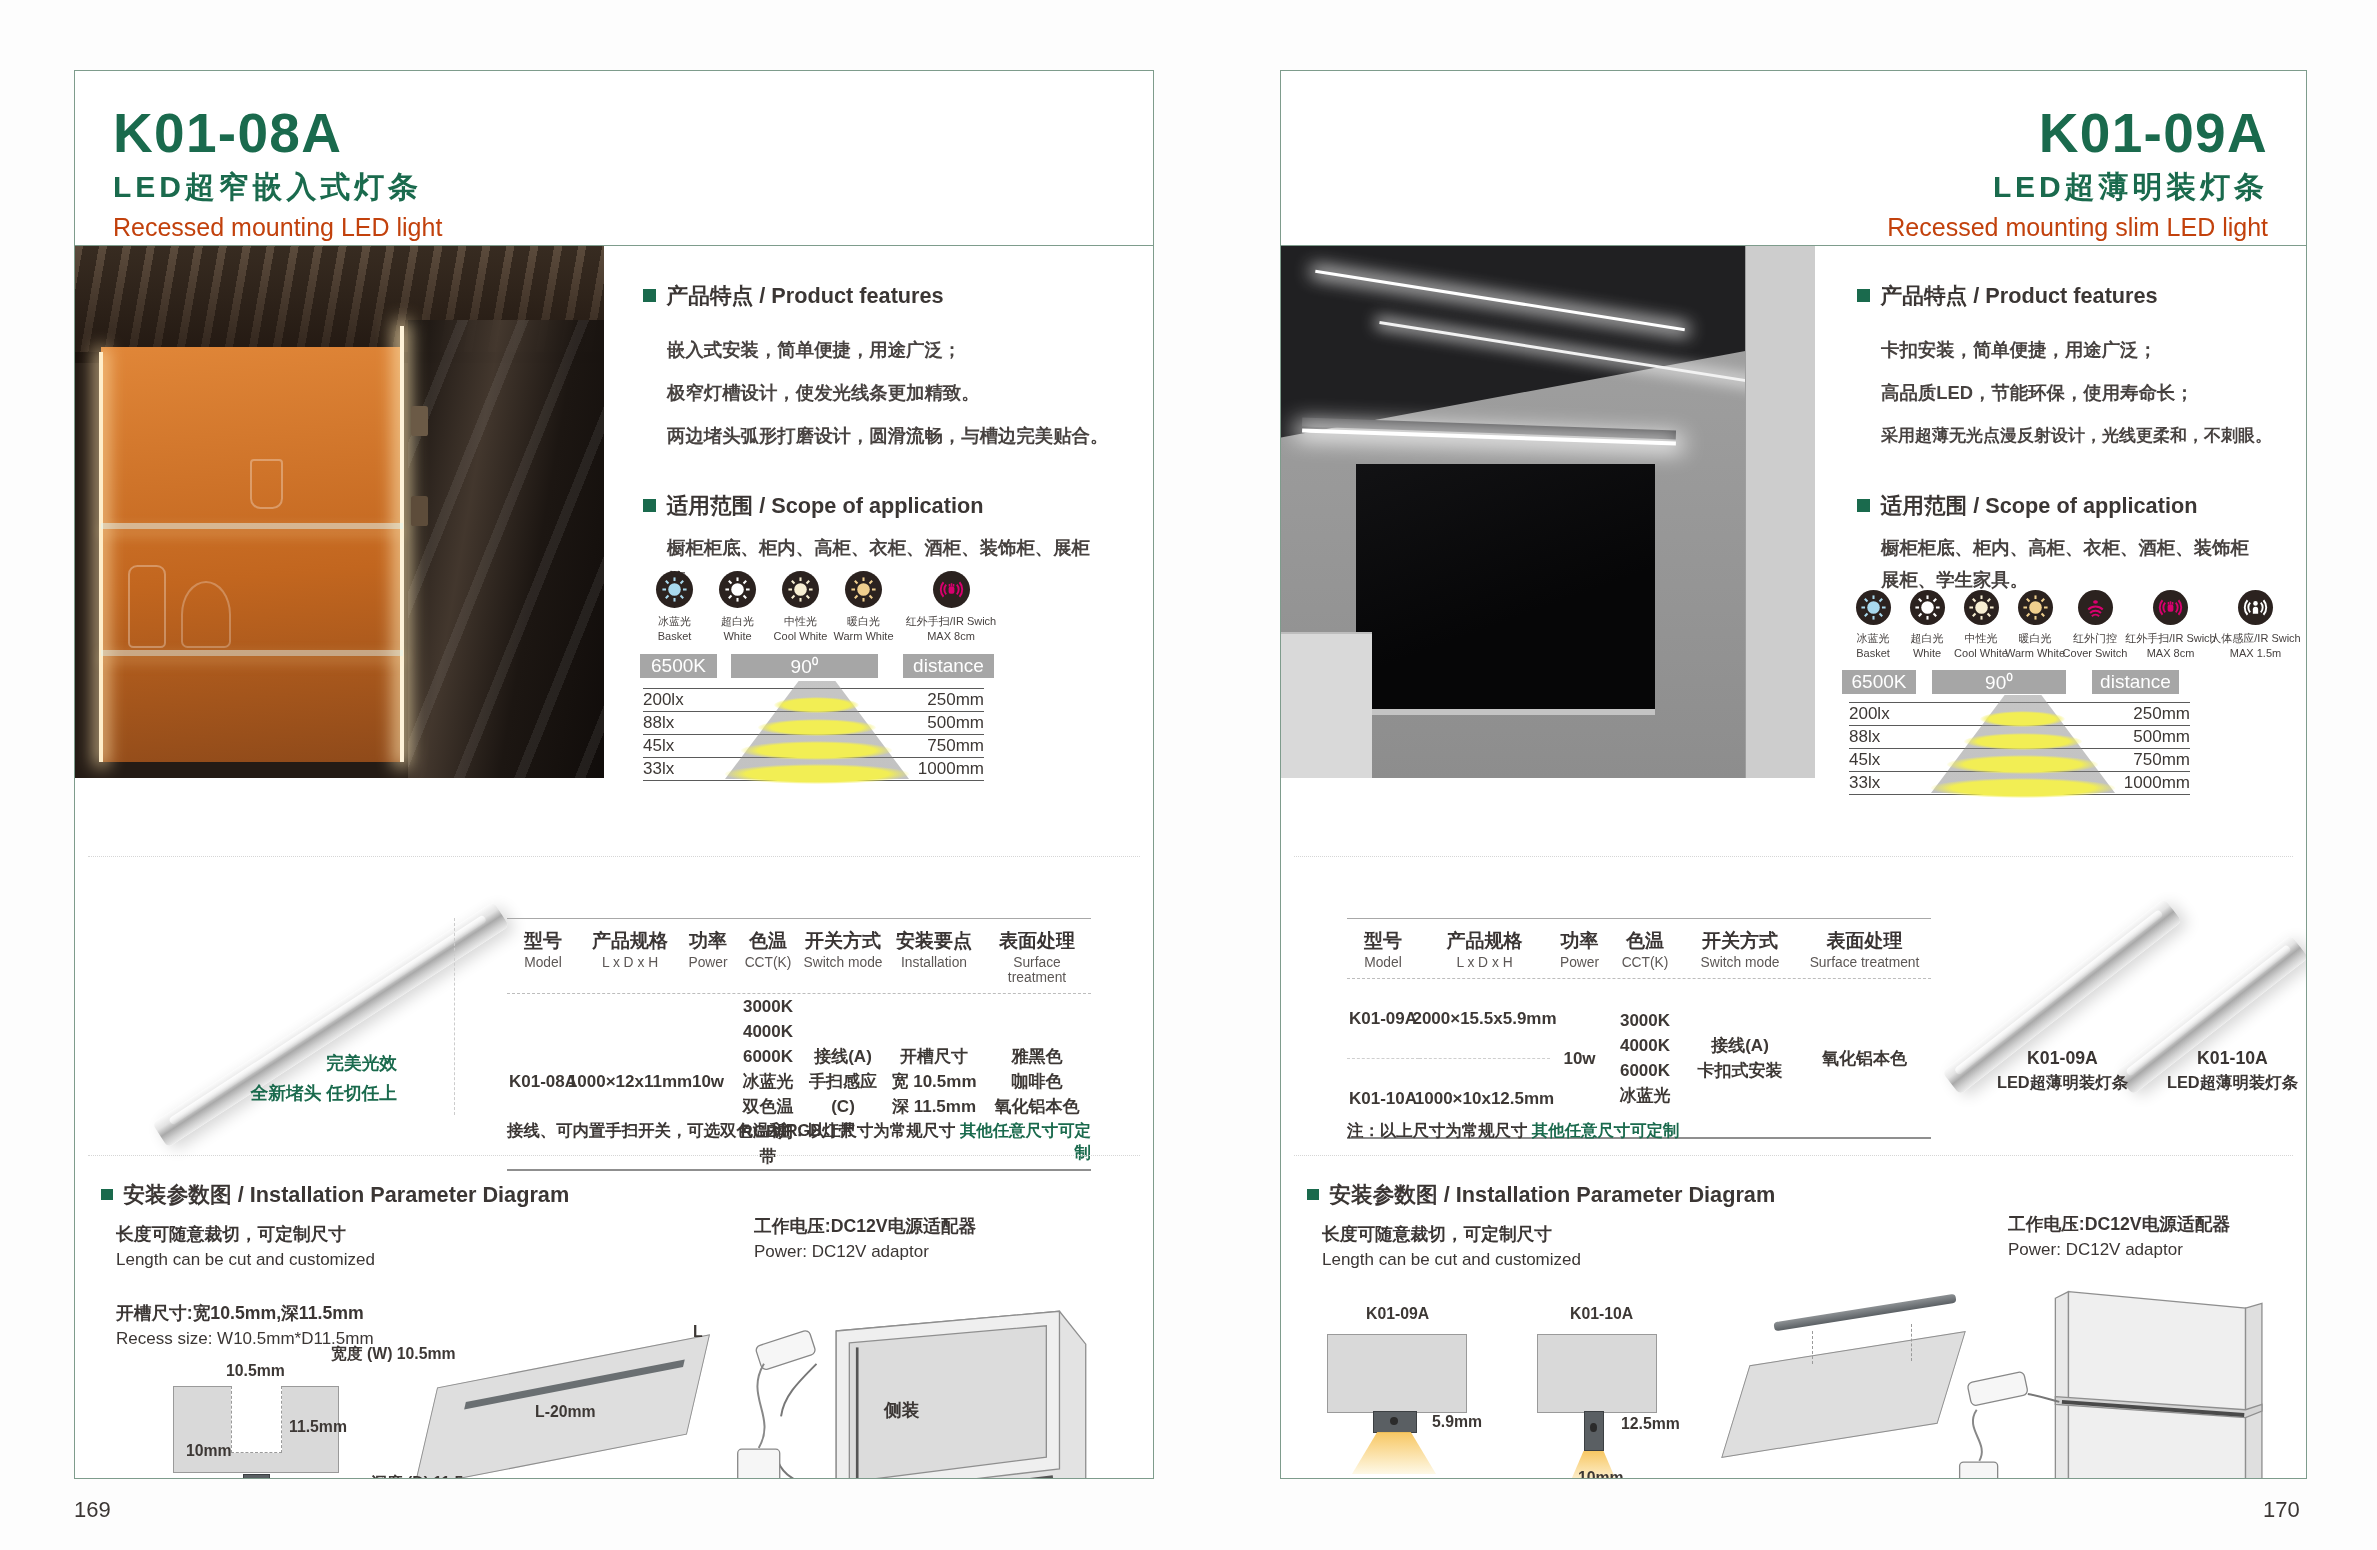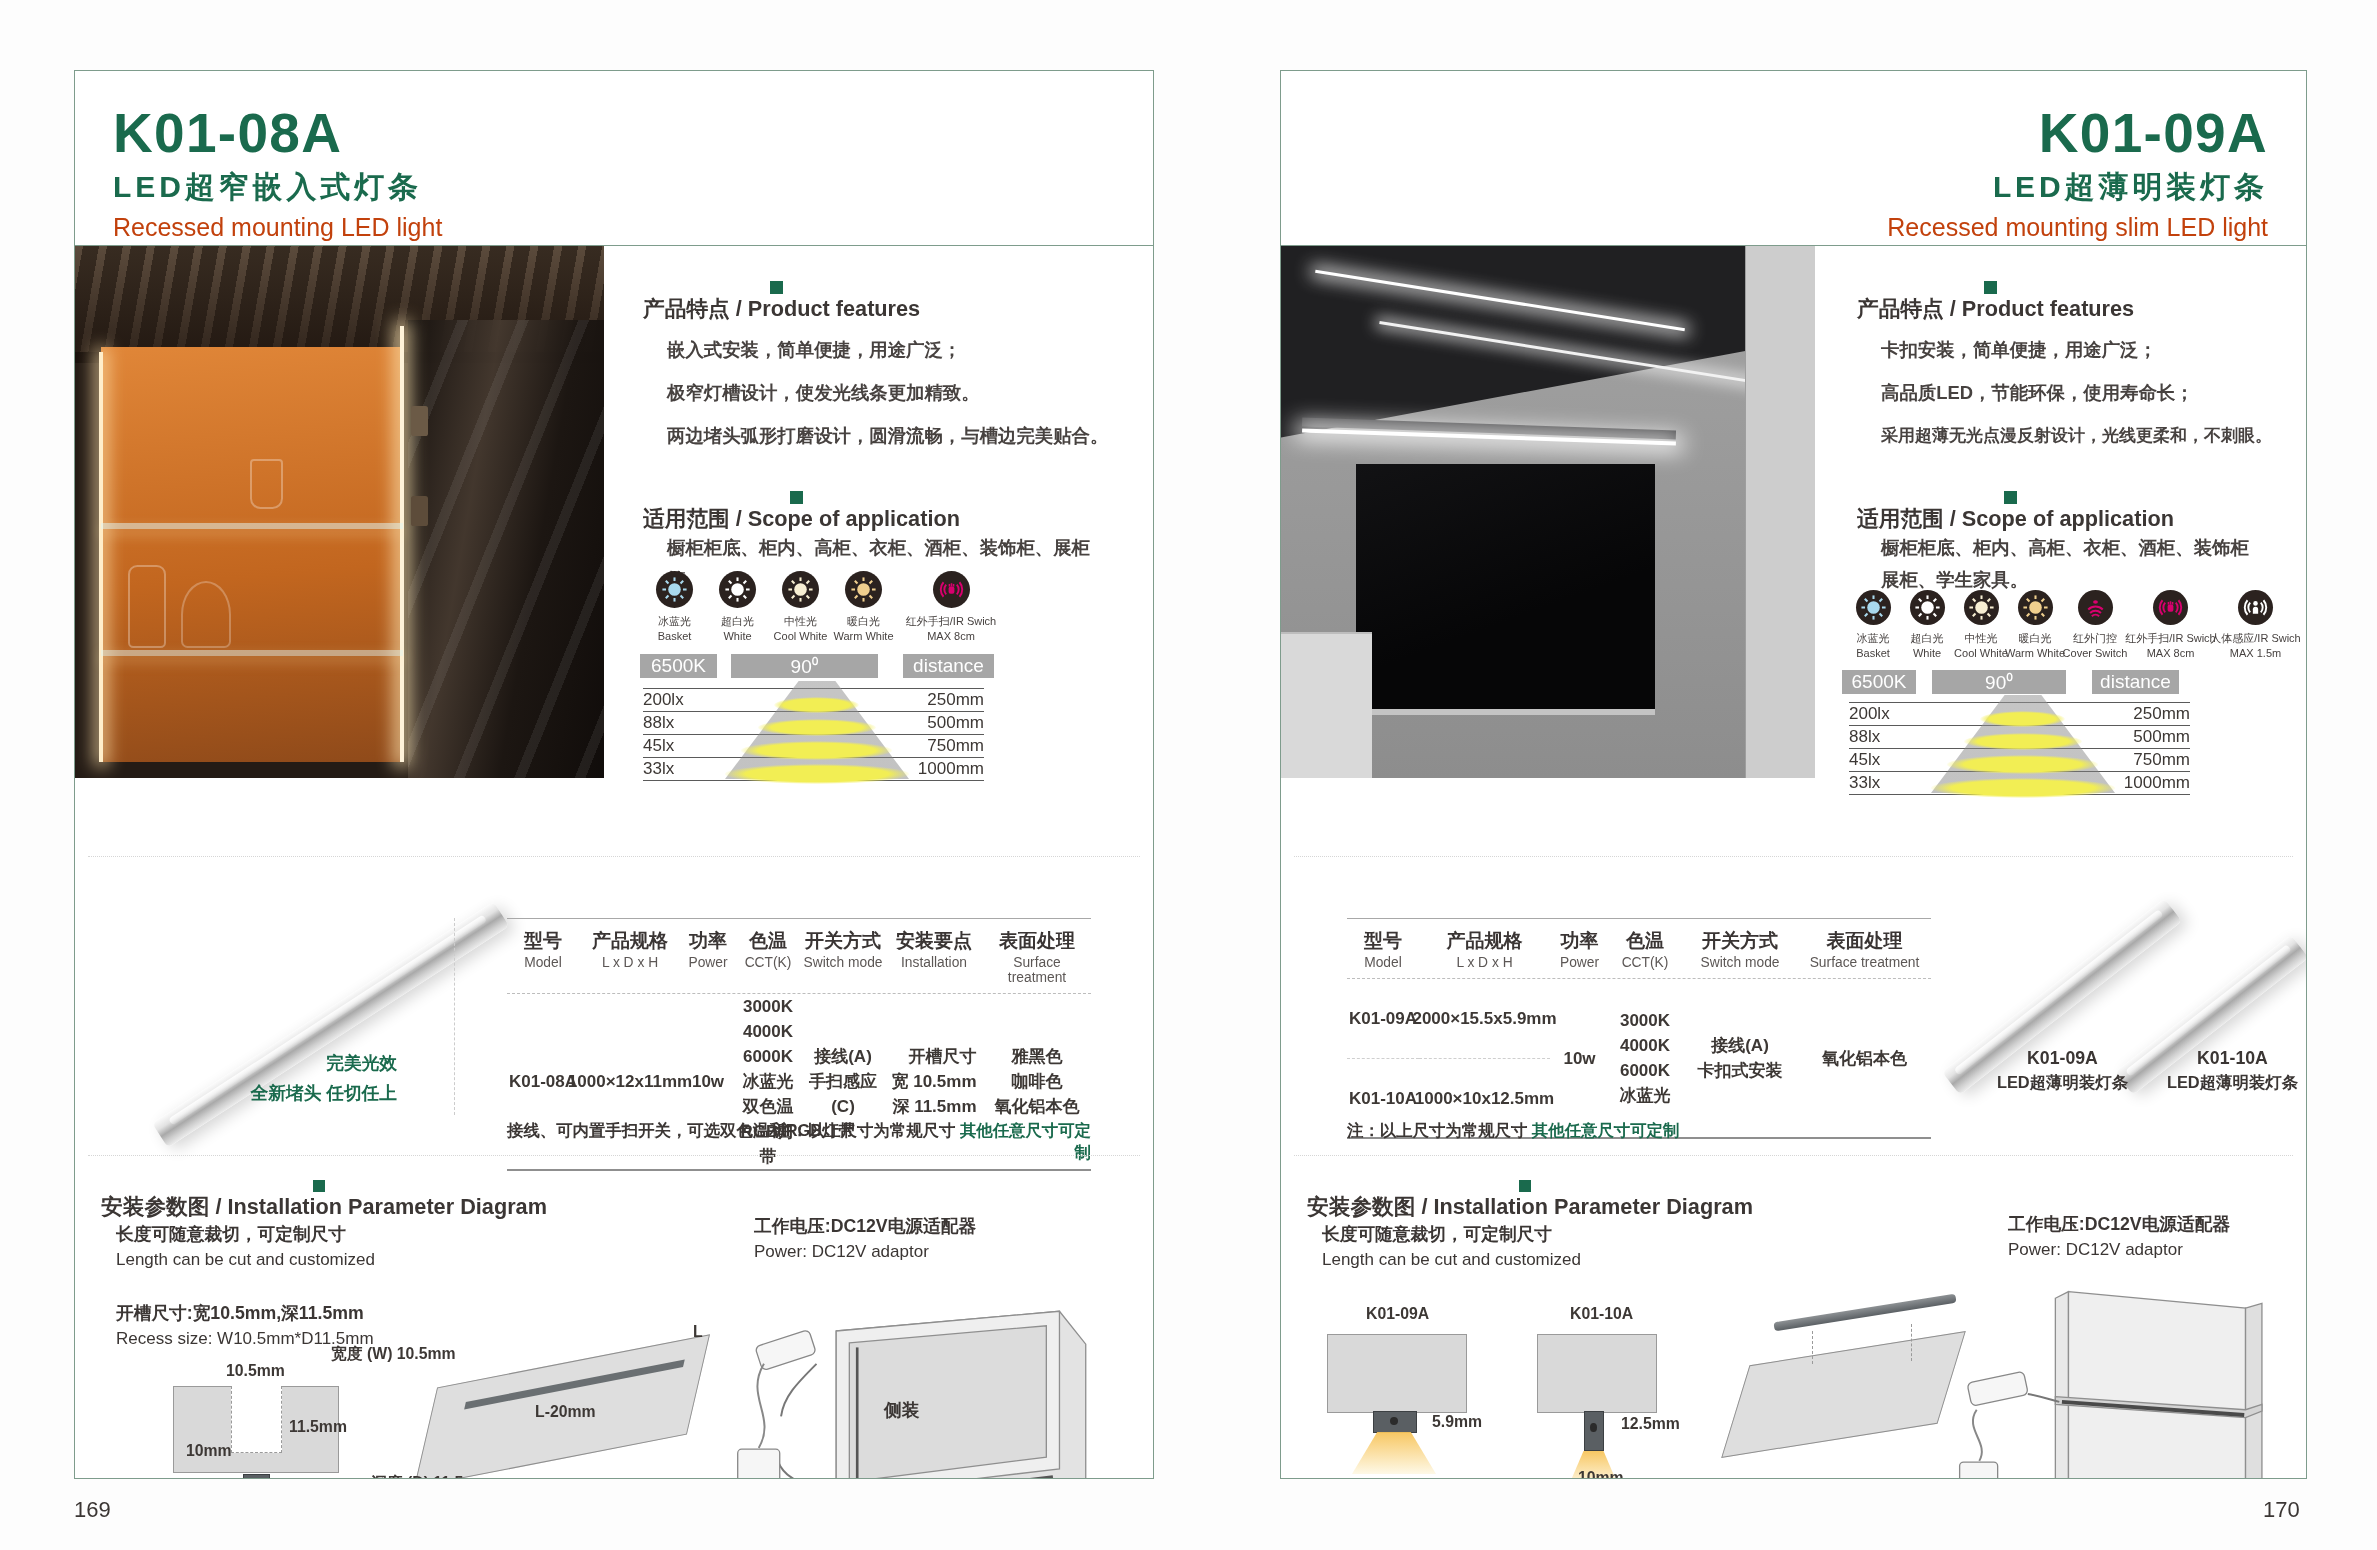--- a/index.html
+++ b/index.html
@@ -11,21 +11,21 @@
   .abs{position:absolute;}
   .page{
     position:absolute;top:70px;height:1407px;background:#ffffff;
     border:1.3px solid #7e9c8c;overflow:hidden;
   }
   .green{color:#1a6a4d;}
   .model-title{font-size:55px;font-weight:bold;color:#1a6a4d;letter-spacing:1.3px;line-height:1.05;}
   .cn-sub{font-size:30px;font-weight:bold;color:#1a6a4d;letter-spacing:3.9px;margin-top:3.9px;}
   .en-sub{font-size:25px;color:#c2410c;margin-top:5.3px;}
   .toprule{position:absolute;left:0;right:0;height:0;border-top:1.3px solid #7e9c8c;}
-  .sec-head{display:flex;align-items:center;flex-direction:column;}
+  .sec-head{display:flex;align-items:center;}
   .sq{width:13px;height:13px;background:#1a6a4d;margin-right:10.5px;flex:0 0 auto;}
   .sec-title{font-size:21.7px;font-weight:bold;color:#3b3634;}
   .body-line{font-size:18.4px;color:#474240;line-height:43px;font-weight:bold;}
   .scope-line{font-size:18.4px;color:#474240;line-height:31.5px;font-weight:bold;}
   .icon-row{display:flex;align-items:flex-start;}
   .icon-cell{display:flex;flex-direction:column;align-items:center;text-align:center;flex:0 0 auto;}
   .icon-circle{width:37px;height:37px;border-radius:50%;background:#2b221f;display:flex;align-items:center;justify-content:center;}
   .icon-circle svg{width:29px;height:29px;}
   .icon-label{font-size:11px;line-height:15px;color:#474240;margin-top:5.9px;white-space:nowrap;}
   .badge{position:absolute;height:23.6px;background:#a6a6a6;color:#ffffff;display:flex;align-items:center;justify-content:center;font-size:19px;}
@@ -284,21 +284,21 @@
       <div class="spec-c" style="width:102px;">1000×12x11mm</div>
       <div class="spec-c" style="width:54px;">10w</div>
       <div class="spec-c" style="width:66px;">3000K
 4000K
 6000K
 冰蓝光
 双色温
 RGB灯带</div>
       <div class="spec-c" style="width:84px;">接线(A)
 手扫感应(C)</div>
-      <div class="spec-c" style="width:98px;text-align:right;">开槽尺寸
+      <div class="spec-c" style="width:98px;">开槽尺寸
 宽 10.5mm
 深 11.5mm</div>
       <div class="spec-c" style="width:108px;">雅黑色
 咖啡色
 氧化铝本色</div>
     </div>
   </div>
 
   <div class="abs note" style="left:432px;top:1049px;">接线、可内置手扫开关，可选双色温和RGB灯带</div>
   <div class="abs note" style="left:688px;top:1049px;width:328px;text-align:right;">

